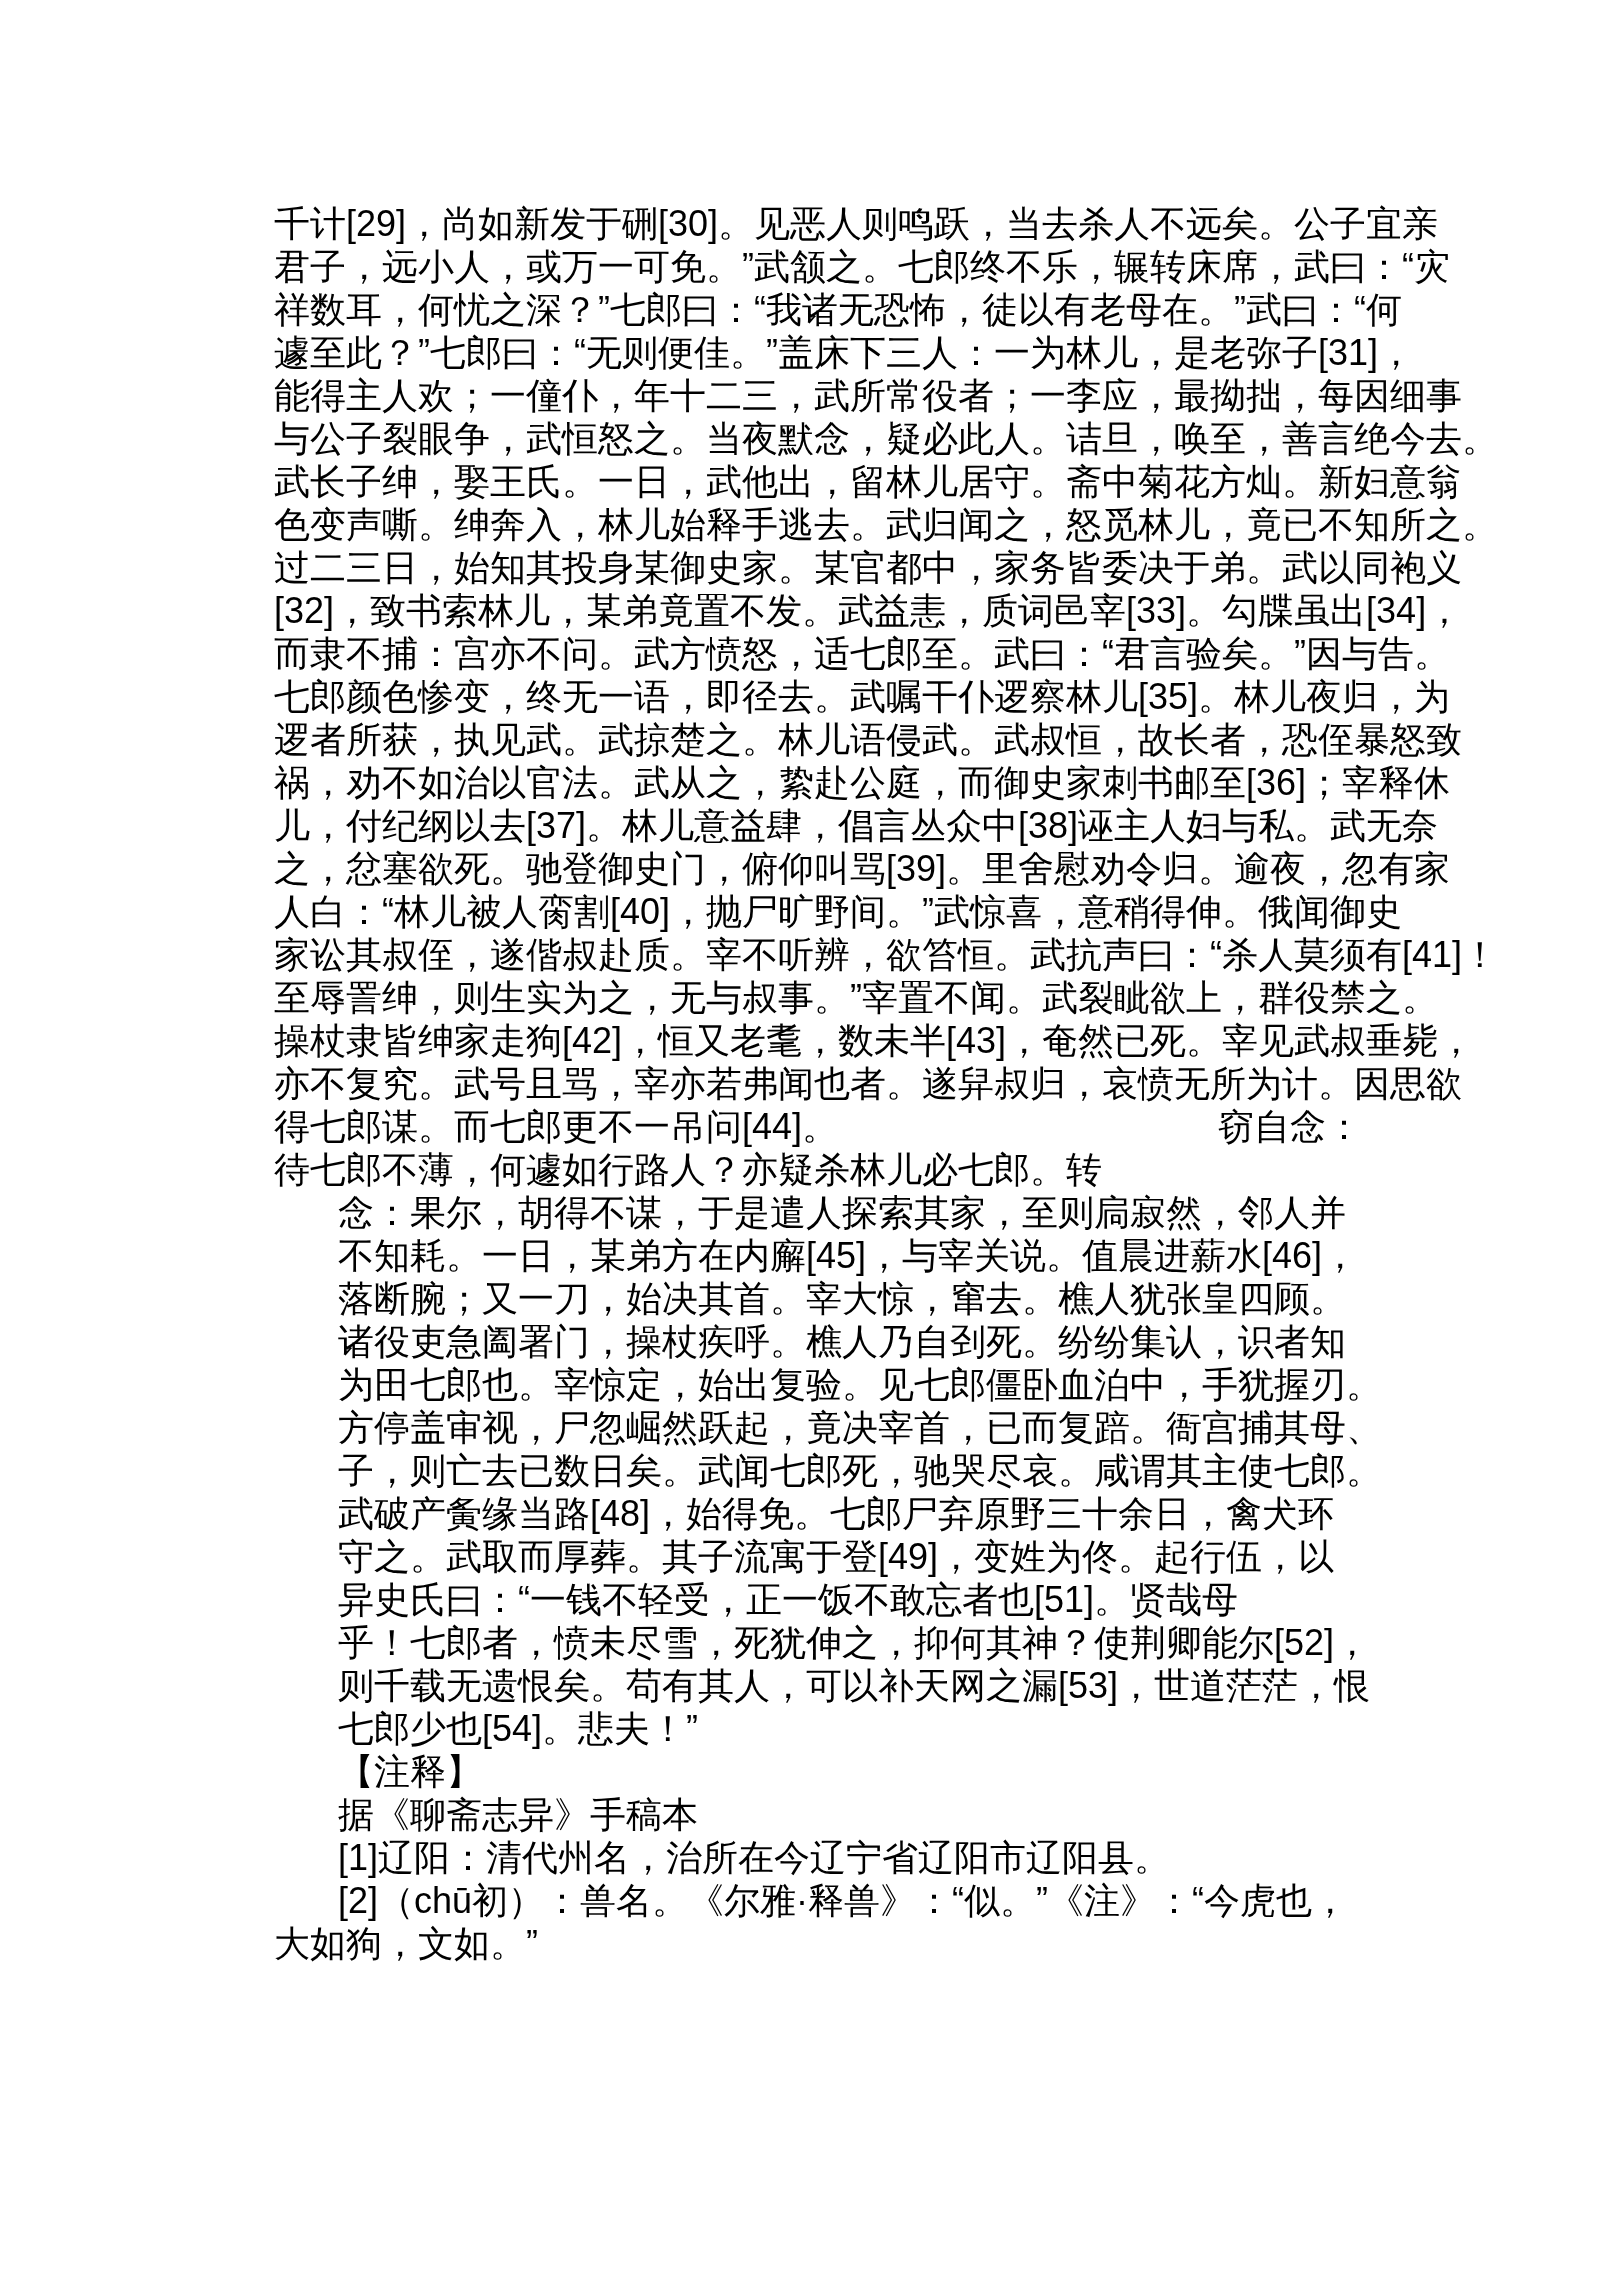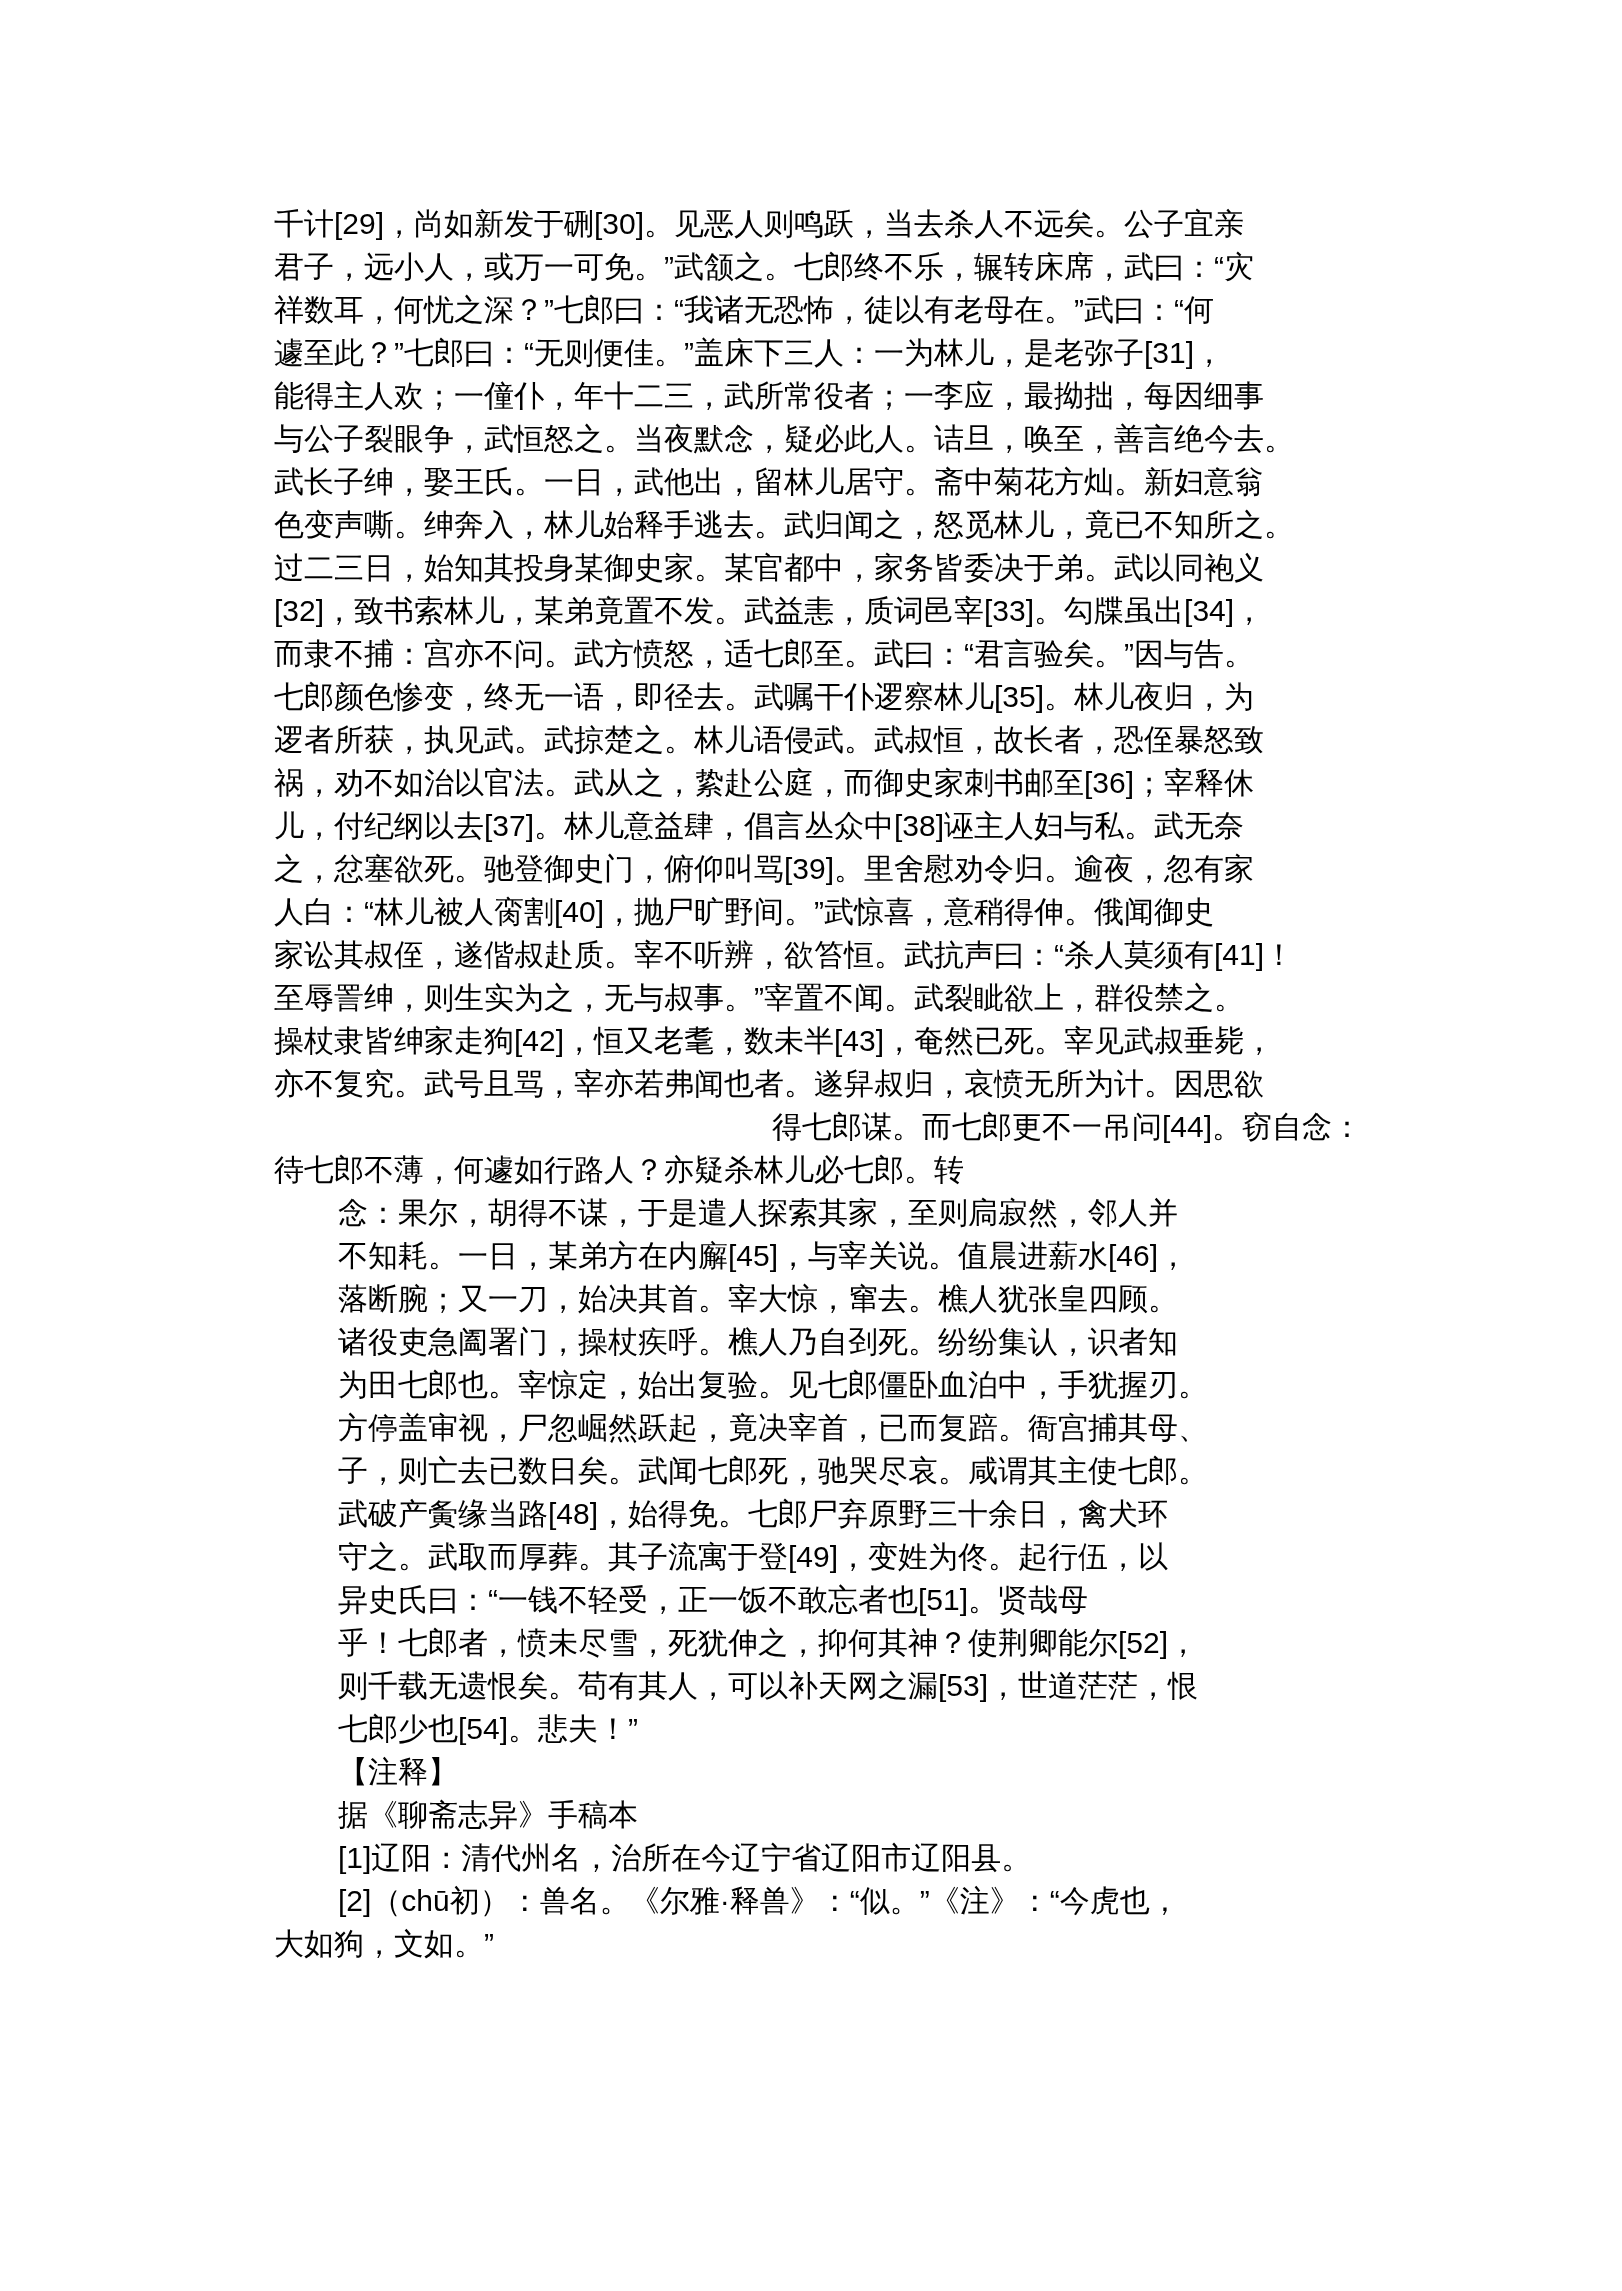--- a/index.html
+++ b/index.html
@@ -14,35 +14,35 @@
     background: #ffffff;
     color: #000000;
     font-family: "Liberation Sans", sans-serif;
     overflow: hidden;
   }
   .text-block {
     position: absolute;
     left: 274px;
     top: 202px;
     width: 1088px;
-    font-size: 30px;
+    font-size: 36px;
     line-height: 43px;
     letter-spacing: 0px;
     font-weight: 500;
   }
   .line {
     height: 43px;
     white-space: nowrap;
   }
   .line.indent {
     padding-left: 64px;
   }
   .line.split {
     display: flex;
-    justify-content: flex-end;
+    justify-content: space-between;
     white-space: nowrap;
   }
 </style>
 </head>
 <body>
 
 <div class="page">
   <div class="text-block">
       <div class="line">千计[29]，尚如新发于硎[30]。见恶人则鸣跃，当去杀人不远矣。公子宜亲</div>
       <div class="line">君子，远小人，或万一可免。”武颔之。七郎终不乐，辗转床席，武曰：“灾</div>

